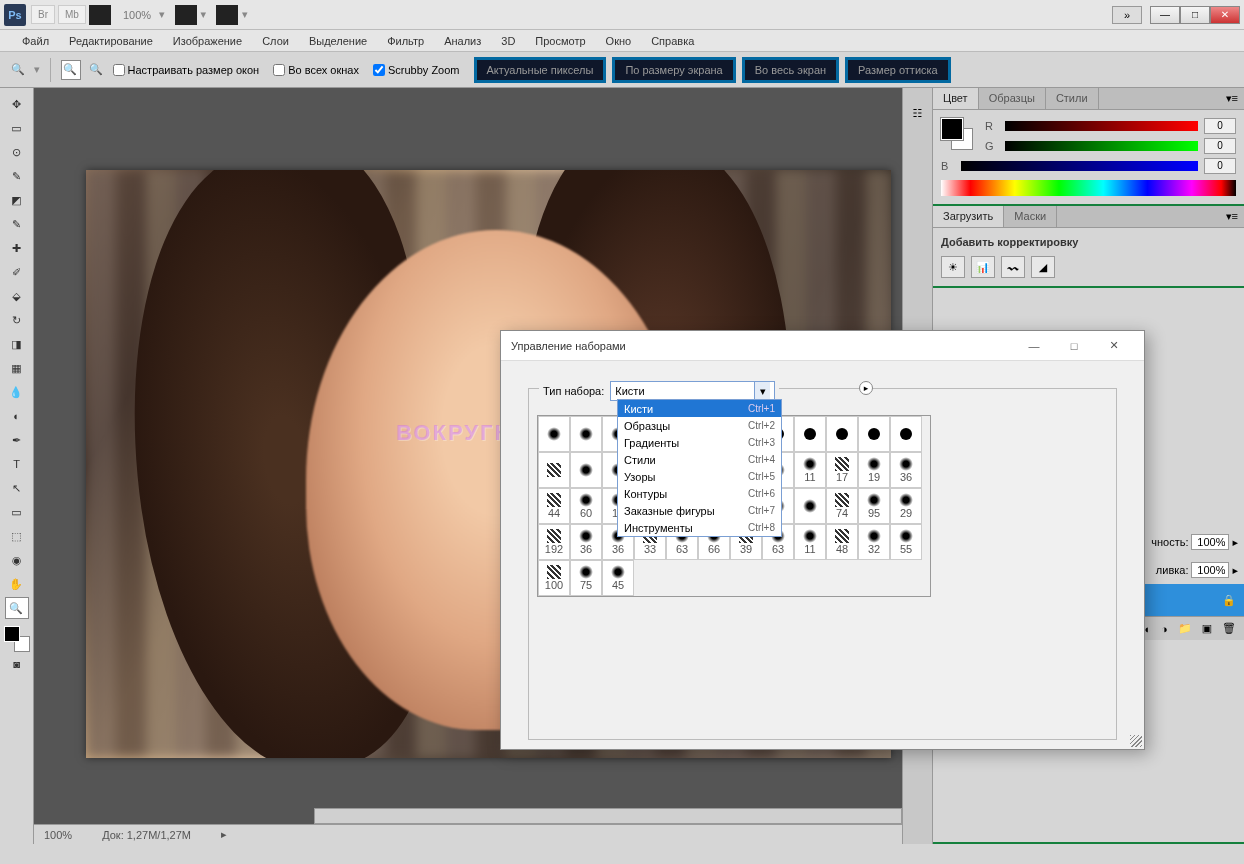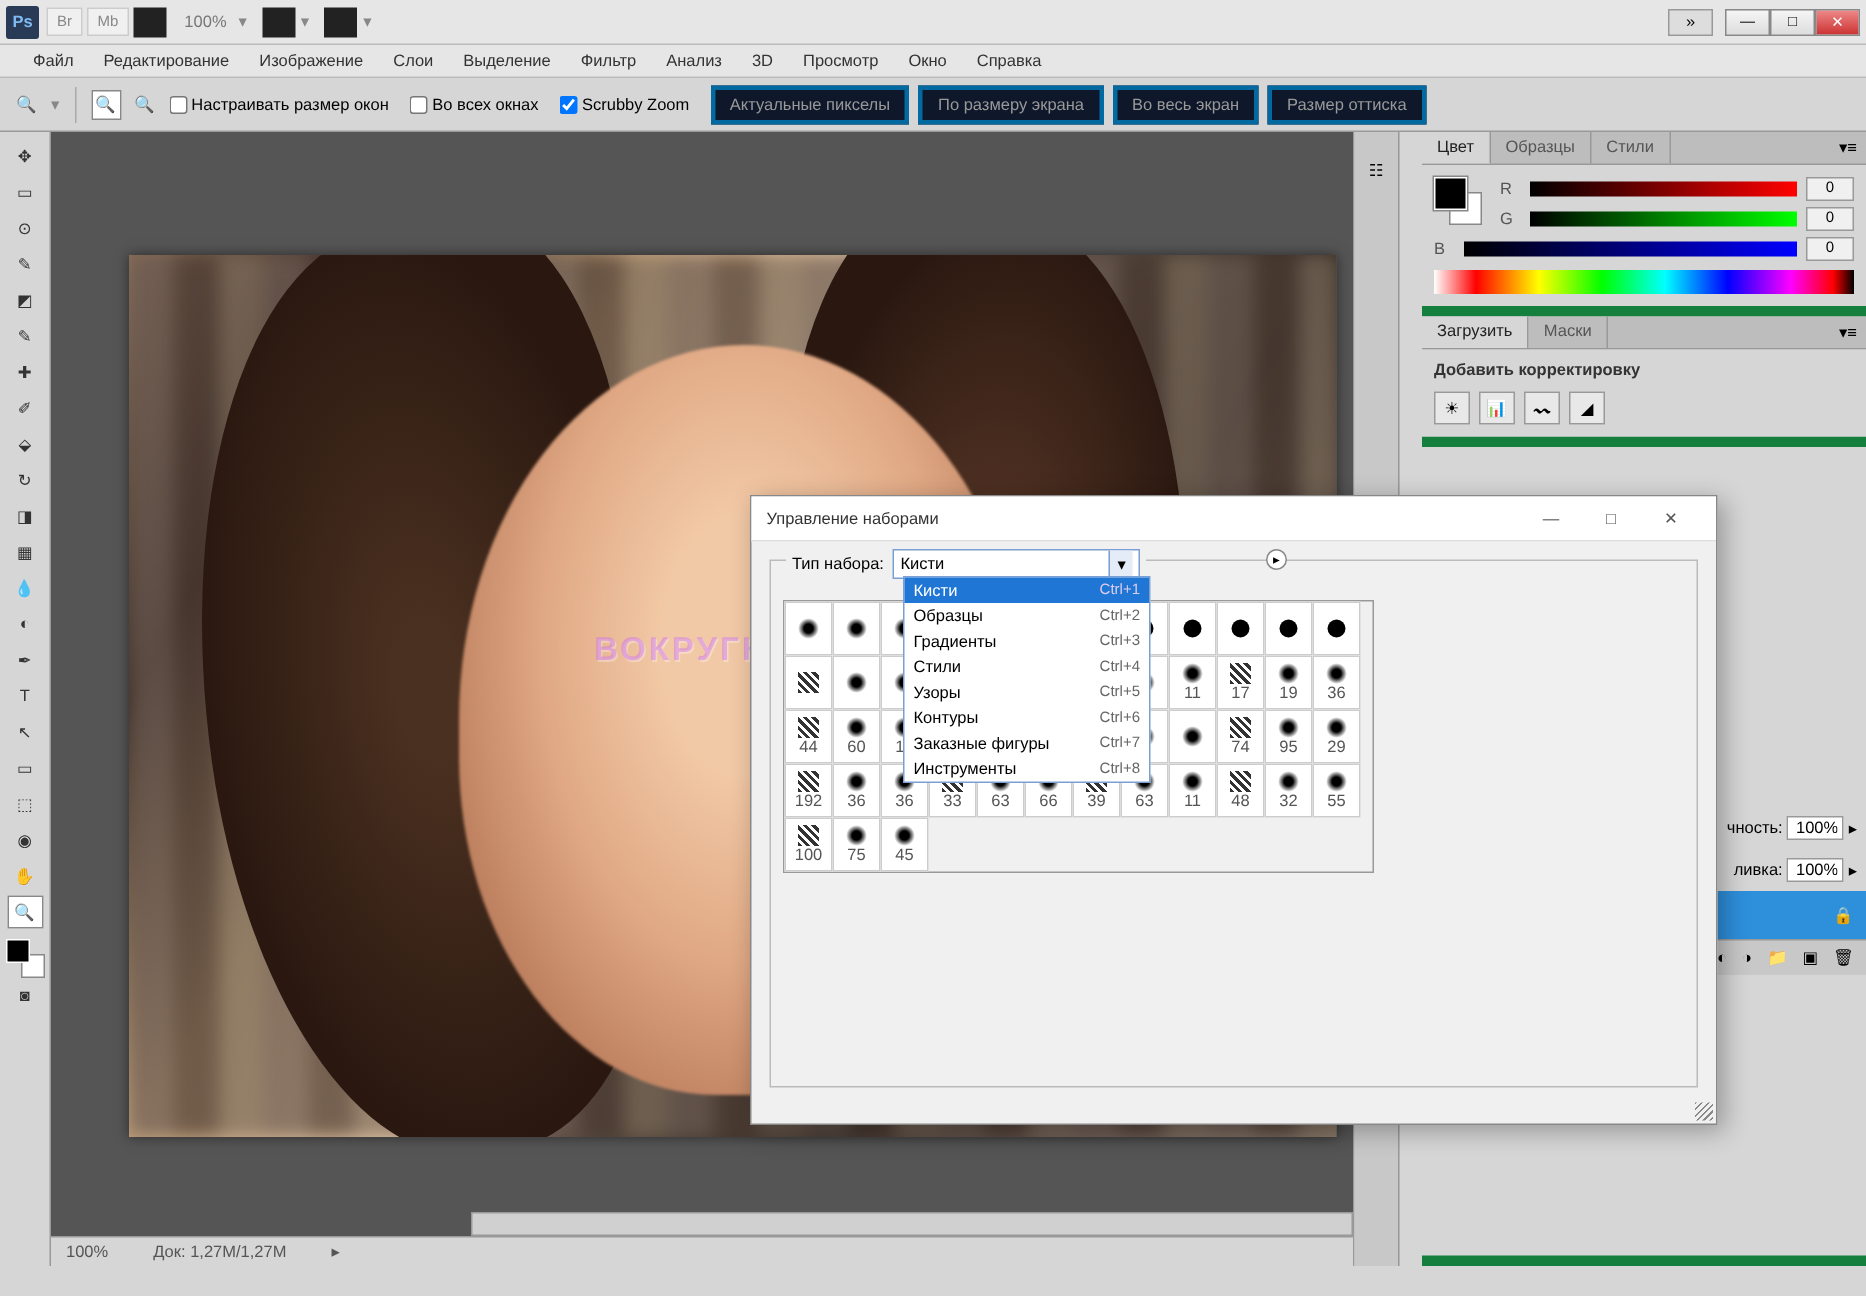--- a/index.html
+++ b/index.html
@@ -48,21 +48,21 @@
 .bg-blur { position: absolute; inset: 0; background: repeating-linear-gradient(90deg, #6a5a52 0 30px, #4a3a32 30px 60px, #7a6a5a 60px 90px); filter: blur(6px); opacity: .7; }
 .watermark { position: absolute; left: 310px; top: 250px; font-size: 22px; font-weight: bold; color: rgba(200,100,255,.4); text-shadow: 1px 1px 0 rgba(255,255,255,.3); letter-spacing: 2px; }
 
 .statusbar { height: 20px; background: #d6d6d6; border-top: 1px solid #999; display: flex; align-items: center; padding: 0 10px; gap: 30px; color: #555; }
 .scroll-h { position: absolute; bottom: 20px; left: 280px; right: 0; height: 16px; background: #d0d0d0; border: 1px solid #999; }
 
 .panels { width: 342px; background: #d6d6d6; border-left: 1px solid #999; display: flex; }
 .panel-strip { width: 30px; background: #c8c8c8; border-right: 1px solid #999; padding-top: 10px; }
 .panel-strip-icon { width: 22px; height: 22px; margin: 4px auto; display: flex; align-items: center; justify-content: center; }
 .panel-stack { flex: 1; display: flex; flex-direction: column; }
-.panel { border-bottom: 7px solid #15803d; margin-left: 15px; }
+.panel { border-bottom: 2px solid #15803d; }
 .panel-tabs { height: 22px; background: #bdbdbd; display: flex; border-bottom: 1px solid #999; }
 .ptab { padding: 4px 10px; color: #555; border-right: 1px solid #999; }
 .ptab.active { background: #d6d6d6; color: #222; }
 .ptab-menu { margin-left: auto; padding: 4px 6px; }
 .panel-body { padding: 8px; background: #d6d6d6; }
 
 .color-swatch { width: 32px; height: 32px; position: relative; float: left; margin-right: 12px; }
 .cs-fg { position: absolute; width: 22px; height: 22px; background: #000; border: 1px solid #fff; top: 0; left: 0; z-index: 2; outline: 1px solid #888; }
 .cs-bg { position: absolute; width: 22px; height: 22px; background: #fff; border: 1px solid #888; bottom: 0; right: 0; }
 .rgb-row { display: flex; align-items: center; margin-bottom: 4px; height: 16px; }
@@ -80,21 +80,21 @@
 .layers-panel { flex: 1; background: #d6d6d6; }
 .layer-opts { padding: 6px; display: flex; justify-content: flex-end; gap: 8px; align-items: center; }
 .pct-box { display: flex; align-items: center; gap: 3px; }
 .pct-box input { width: 38px; height: 16px; text-align: right; padding-right: 3px; border: 1px solid #999; }
 .layer-row { height: 32px; background: #2e8fdb; display: flex; align-items: center; padding: 0 8px; color: #fff; }
 
 .dialog { position: absolute; left: 500px; top: 330px; width: 645px; height: 420px; background: #f0f0f0; border: 1px solid #888; box-shadow: 4px 4px 16px rgba(0,0,0,.3); z-index: 1000; }
 .dlg-title { height: 30px; display: flex; align-items: center; padding: 0 10px; background: #fff; border-bottom: 1px solid #ddd; }
 .dlg-title-text { flex: 1; color: #333; }
 .dlg-win-btn { width: 40px; height: 28px; display: flex; align-items: center; justify-content: center; color: #555; }
-.dlg-body { padding: 12px; position: relative; height: 388px; }
+.dlg-body { padding: 27px; position: relative; height: 388px; }
 .dlg-fieldset { border: 1px solid #bbb; padding: 8px; position: relative; height: 352px; }
 .dlg-legend { position: absolute; top: -8px; left: 10px; background: #f0f0f0; padding: 0 4px; display: flex; align-items: center; gap: 6px; }
 .dlg-select { width: 165px; height: 20px; border: 1px solid #7a9fd4; background: #fff; padding: 0 4px; display: flex; align-items: center; justify-content: space-between; }
 .dlg-select-arrow { width: 16px; height: 18px; background: #e4ecf7; border-left: 1px solid #7a9fd4; display: flex; align-items: center; justify-content: center; }
 .dlg-dropdown { position: absolute; left: 88px; top: 10px; width: 165px; background: #fff; border: 1px solid #7a9fd4; z-index: 10; }
 .dd-item { height: 17px; display: flex; align-items: center; justify-content: space-between; padding: 0 6px; }
 .dd-item.sel { background: #2076d4; color: #fff; }
 .dd-shortcut { color: #666; font-size: 10px; }
 .dd-item.sel .dd-shortcut { color: #dce; }
 .dlg-fly { position: absolute; left: 330px; top: -8px; width: 14px; height: 14px; border: 1px solid #888; border-radius: 50%; display: flex; align-items: center; justify-content: center; background: #fff; font-size: 9px; }

